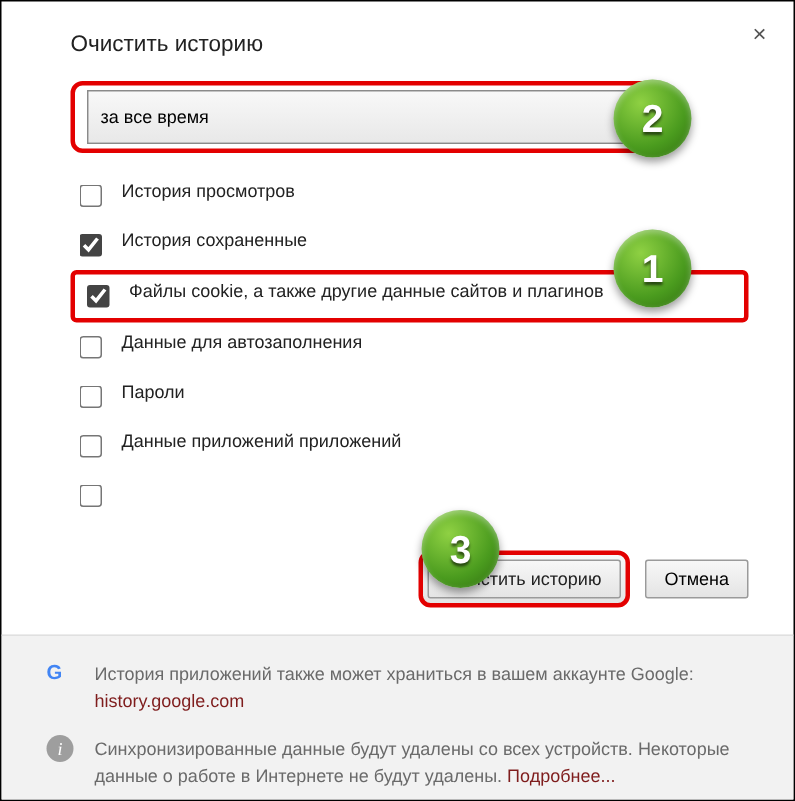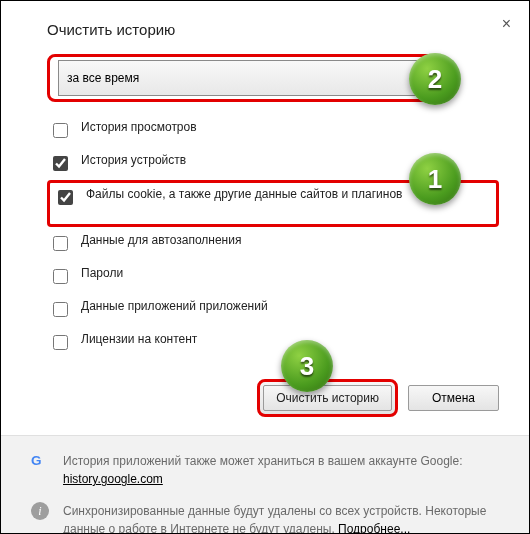--- a/index.html
+++ b/index.html
@@ -48,39 +48,39 @@
   .opt-row {
     display: flex;
     align-items: flex-start;
     gap: 10px;
     padding: 6px 2px;
     font-size: 12px;
   }
   .opt-row.highlighted {
     border: 3px solid #e30000;
     border-radius: 4px;
-    padding: 4px 8px 16px 4px;
+    padding: 4px 8px 4px 4px;
   }
   .opt-row input[type=checkbox] {
     width: 15px; height: 15px;
     accent-color: #444;
   }
   .opt-row .suffix { color: #888; margin-left: 4px; }
 
   .btn-row {
     display: flex;
     justify-content: flex-end;
     align-items: center;
     gap: 10px;
     margin: 20px 0 18px 0;
   }
   .btn {
     border: 1px solid #9a9a9a;
     background: linear-gradient(#f7f7f7,#e4e4e4);
-    padding: 5px 23px;
+    padding: 5px 12px;
     font-size: 12px;
     cursor: pointer;
     border-radius: 2px;
   }
   .btn.primary-wrap {
     border: 3px solid #e30000;
     border-radius: 8px;
     padding: 3px;
   }
   .btn.primary-wrap .btn-inner {
@@ -100,21 +100,21 @@
     font-size: 12px;
     color: #6a6a6a;
   }
   .footer .frow {
     display: flex;
     gap: 14px;
     align-items: flex-start;
     margin-bottom: 14px;
     line-height: 1.5;
   }
-  .footer a { color: #000000; text-decoration: underline; cursor: pointer; }
+  .footer a { color: #7f1d1d; cursor: pointer; }
   .footer .g-logo {
     width: 18px; height: 18px; flex: 0 0 18px;
     font-weight: bold; font-size: 15px;
     font-family: Arial, sans-serif;
   }
   .footer .info-icon {
     width: 18px; height: 18px; flex: 0 0 18px;
     border-radius: 50%;
     background: #9e9e9e;
     color: #fff;
@@ -156,41 +156,40 @@
     </select>
   </div>
 
   <div class="options" id="options">
       <label class="opt-row">
         <input type="checkbox" style="">
         <span>История просмотров</span>
       </label>
       <label class="opt-row">
         <input type="checkbox" checked="" style="">
-        <span>История устройств</span>
+        <span>История сохраненные</span>
       </label>
       <label class="opt-row highlighted">
         <input type="checkbox" checked="" style="">
         <span>Файлы cookie, а также другие данные сайтов и плагинов</span>
       </label>
       <label class="opt-row">
         <input type="checkbox" style="">
         <span>Данные для автозаполнения</span>
       </label>
       <label class="opt-row">
         <input type="checkbox" style="">
         <span>Пароли</span>
       </label>
       <label class="opt-row">
         <input type="checkbox" style="">
         <span>Данные приложений приложений</span>
       </label>
       <label class="opt-row">
         <input type="checkbox" style="">
-        <span>Лицензии на контент</span>
       </label>
     </div>
 
   <div class="btn-row">
     <span class="btn primary-wrap">
       <span class="btn-inner">Очистить историю</span>
     </span>
     <button class="btn">Отмена</button>
   </div>
 </div>

